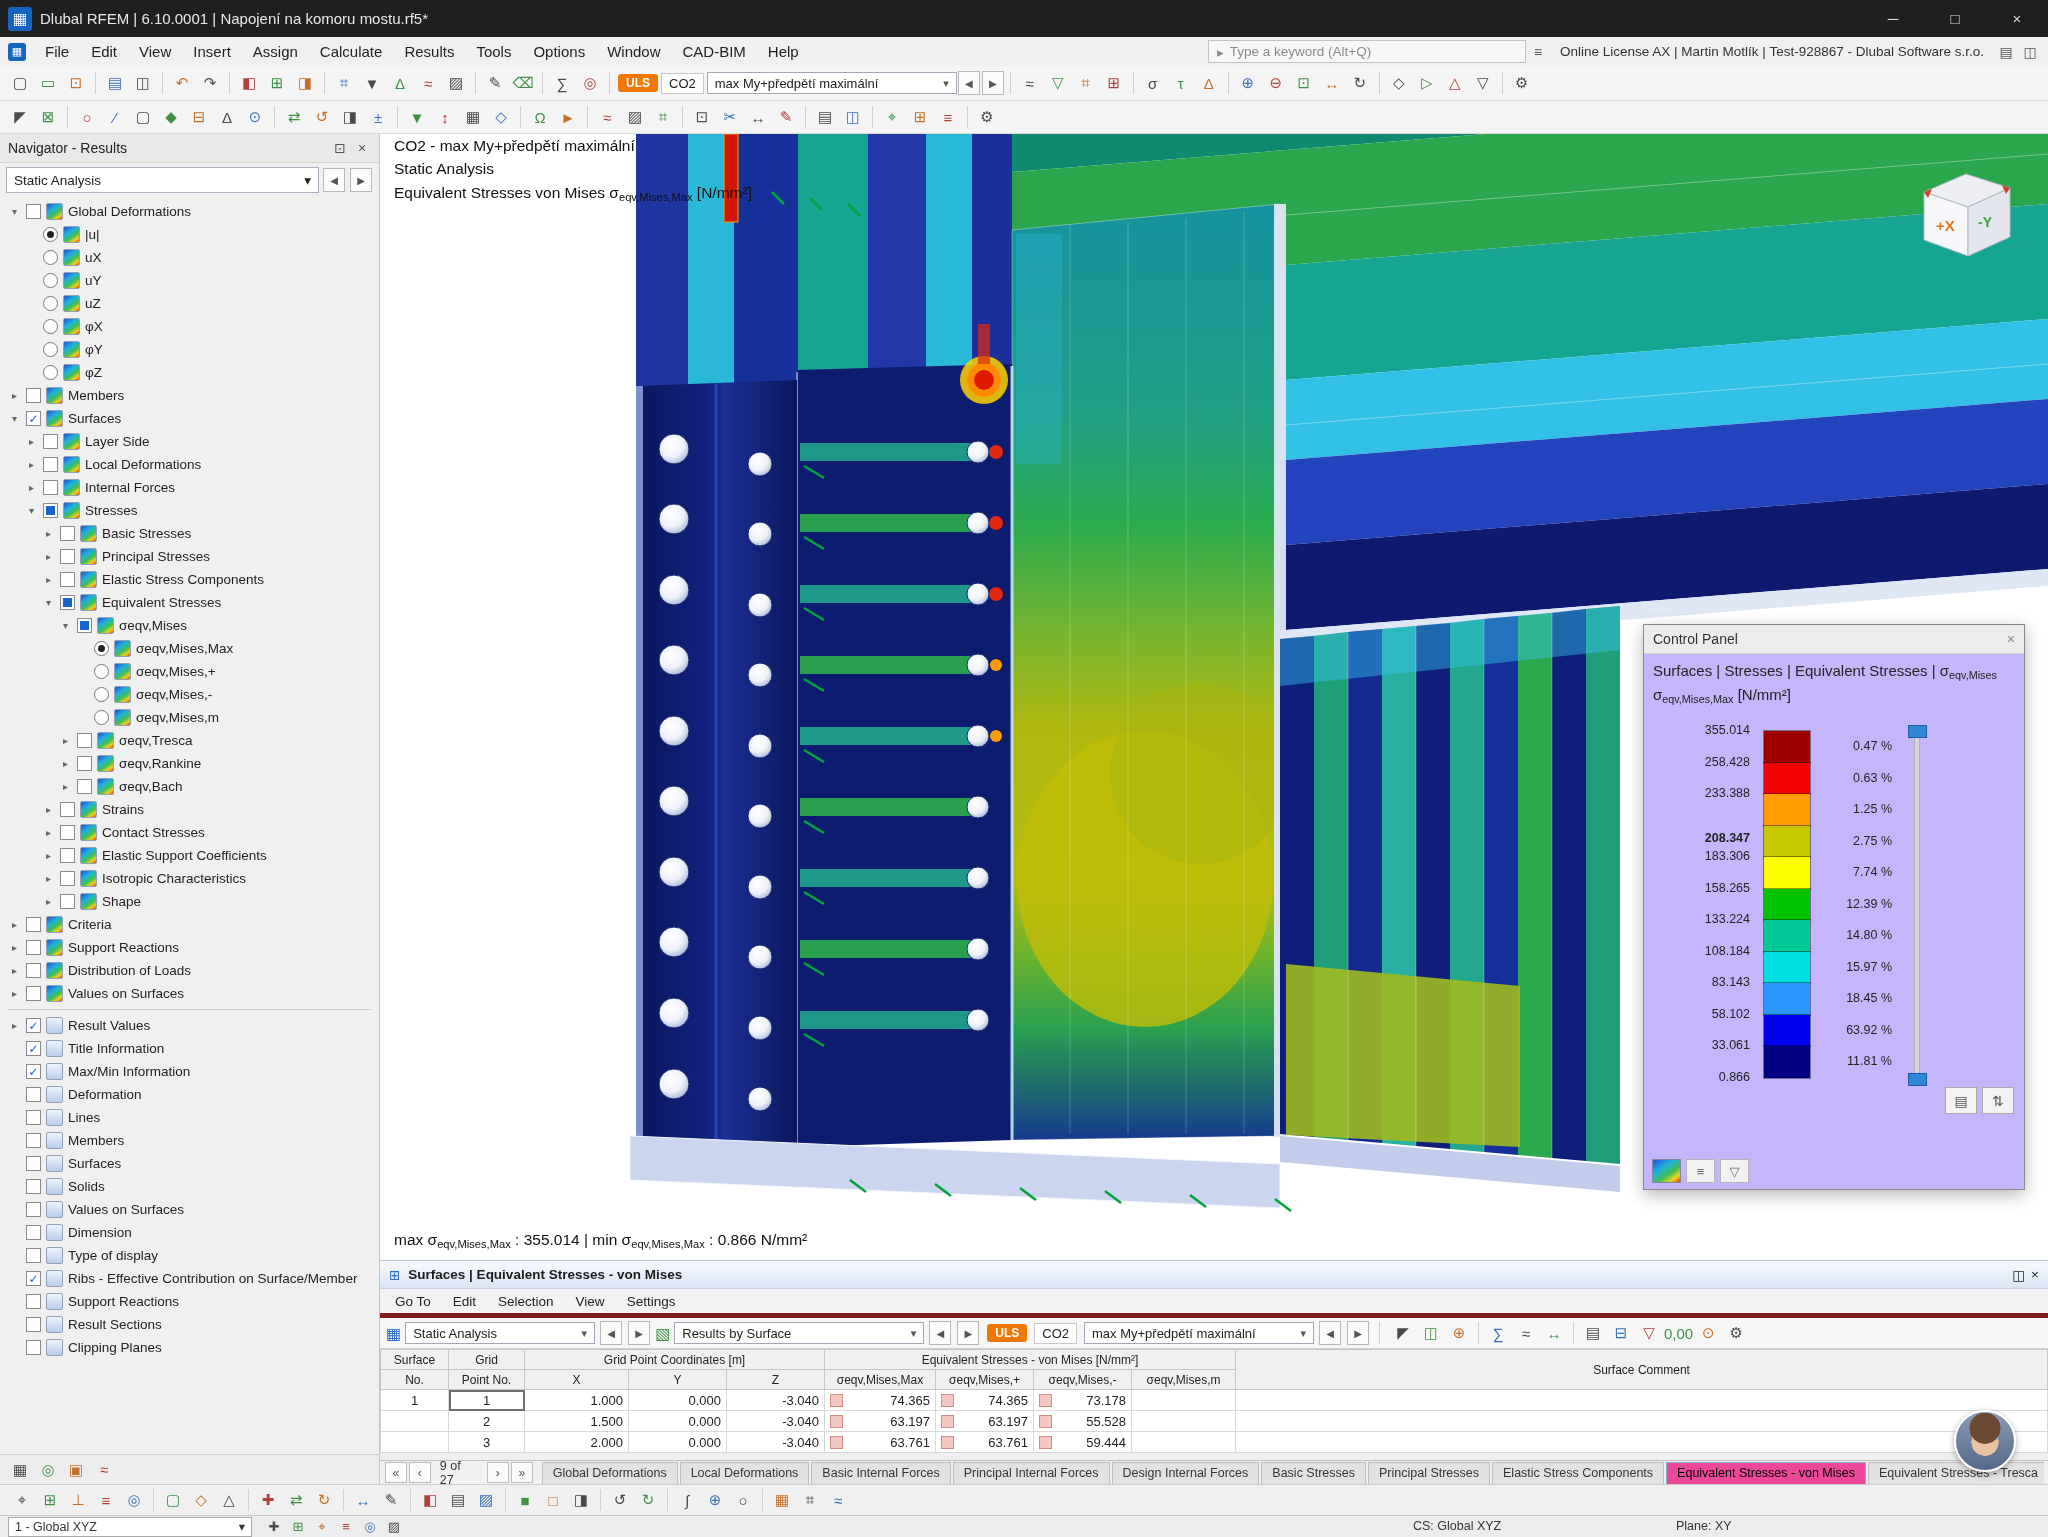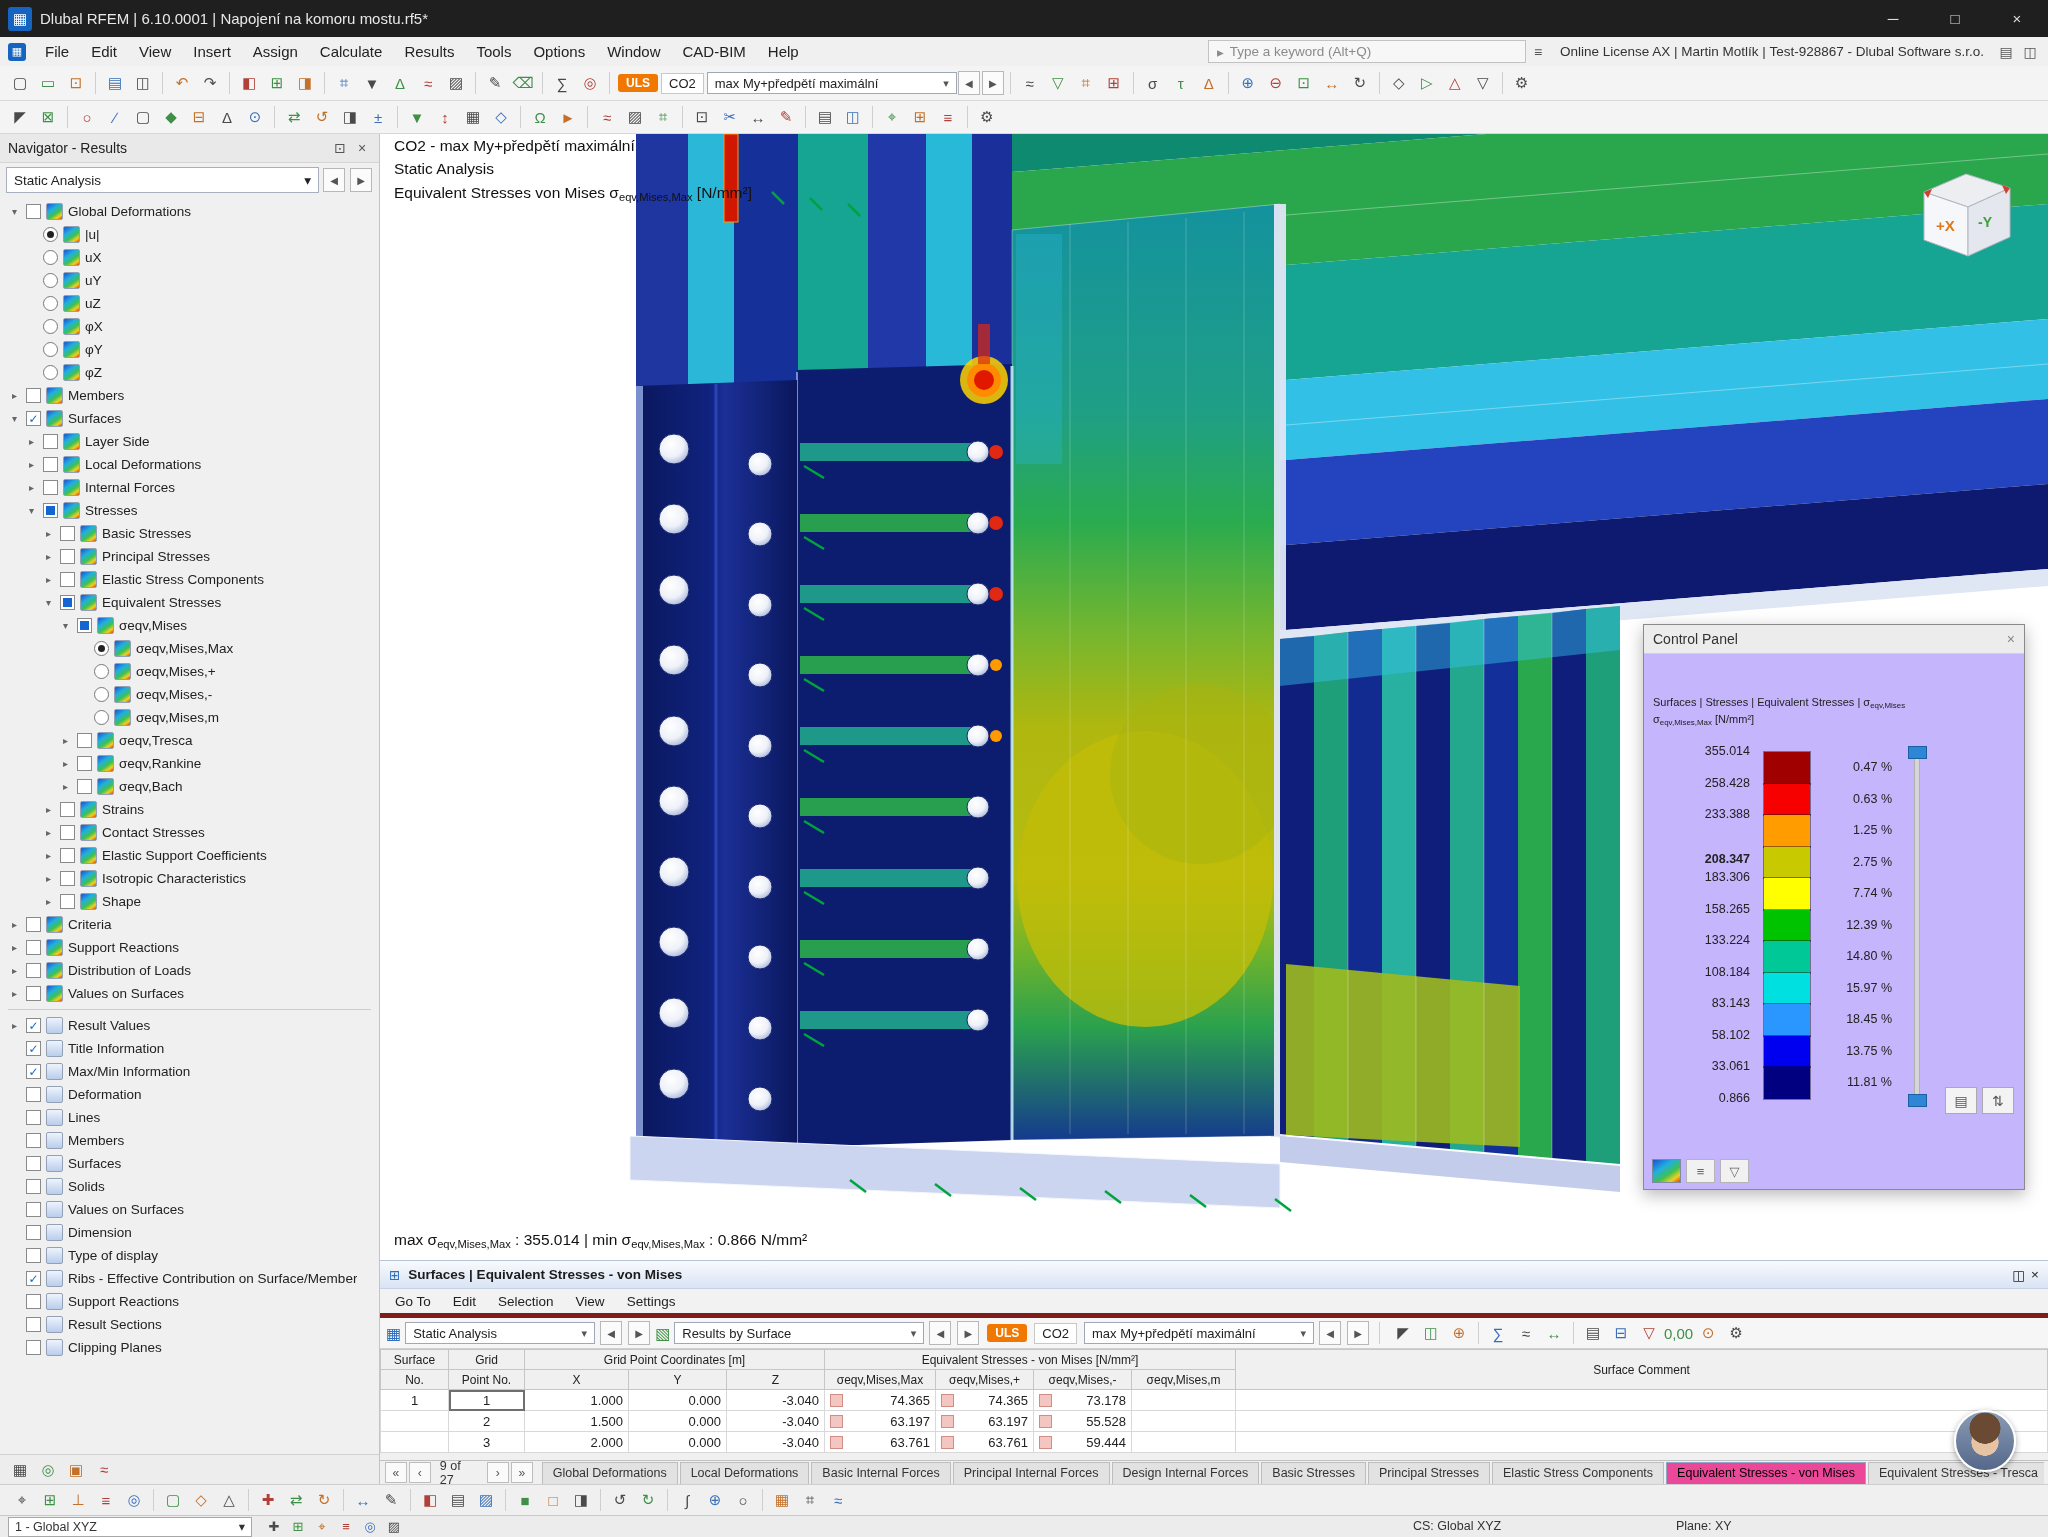--- a/index.html
+++ b/index.html
@@ -53,21 +53,21 @@
   #navstrip{position:absolute;left:0;bottom:0;width:100%;height:30px;border-top:1px solid #d0d0d0;display:flex;align-items:center;padding:0 6px;box-sizing:border-box;background:#ededed;}
   
   #viewport{position:absolute;left:380px;top:134px;width:1668px;height:1126px;background:#fff;overflow:hidden;}
   #viewport svg{position:absolute;left:0;top:0;}
   .vp-header{position:absolute;left:14px;top:0;font-size:15.5px;color:#111;line-height:1.5;z-index:5;}
   .vp-footer{position:absolute;left:14px;bottom:10px;font-size:15.5px;color:#111;z-index:5;}
   .sub{font-size:0.72em;vertical-align:-0.28em;}
   
   #controlpanel{position:absolute;left:1643px;top:624px;width:382px;height:566px;background:#c4b5fd;border:1px solid #8a8a8a;box-shadow:0 5px 16px rgba(0,0,0,.28);z-index:20;box-sizing:border-box;}
   .cp-title{height:28px;background:#ececec;border-bottom:1px solid #d2d2d2;display:flex;align-items:center;padding:0 9px;font-size:14px;color:#333;}
-  .cp-bread{padding:6px 9px 0 9px;font-size:11px;color:#222;line-height:1.45;margin-top:35px;}
+  .cp-bread{padding:6px 9px 0 9px;font-size:15px;color:#222;line-height:1.45;}
   #cp-scale{position:relative;height:388px;margin-top:8px;}
   .cp-val{position:absolute;left:2px;width:104px;text-align:right;font-size:12.5px;color:#222;}
   .cp-sw{position:absolute;left:120px;width:46px;outline:1px solid rgba(0,0,0,.4);}
   .cp-pct{position:absolute;left:182px;width:66px;text-align:right;font-size:12.5px;color:#222;}
   .cp-track{position:absolute;left:270px;top:16px;width:4px;height:347px;background:#d6d6d6;border:1px solid #b0b0b0;}
   .cp-handle{position:absolute;left:264px;width:17px;height:11px;background:#2f86d6;border:1px solid #1b5fa0;}
   .cp-btns{position:absolute;right:10px;top:462px;display:flex;gap:5px;}
   .cp-btn{width:30px;height:25px;border:1px solid #aaa;background:#f3f3f3;display:flex;align-items:center;justify-content:center;font-size:14px;color:#555;}
   .cp-tabs{position:absolute;left:8px;bottom:6px;display:flex;gap:5px;}
   .cp-tab{width:27px;height:22px;border:1px solid #b5b5b5;background:#f1f1f1;display:flex;align-items:center;justify-content:center;font-size:13px;color:#666;}
@@ -793,21 +793,21 @@
       <div class="cp-sw" style="top: 331px; height: 31.5px; background: rgb(0, 0, 128);"></div>
       <div class="cp-pct" style="top: 23.75px;">0.47 %</div>
       <div class="cp-pct" style="top: 55.25px;">0.63 %</div>
       <div class="cp-pct" style="top: 86.75px;">1.25 %</div>
       <div class="cp-pct" style="top: 118.25px;">2.75 %</div>
       <div class="cp-pct" style="top: 149.75px;">7.74 %</div>
       <div class="cp-pct" style="top: 181.25px;">12.39 %</div>
       <div class="cp-pct" style="top: 212.75px;">14.80 %</div>
       <div class="cp-pct" style="top: 244.25px;">15.97 %</div>
       <div class="cp-pct" style="top: 275.75px;">18.45 %</div>
-      <div class="cp-pct" style="top: 307.25px;">13.75 %</div>
+      <div class="cp-pct" style="top: 307.25px;">63.92 %</div>
       <div class="cp-pct" style="top: 338.75px;">11.81 %</div>
     </div>
   <div class="cp-btns" id="cp-btns">
       <span class="cp-btn">▤</span>
       <span class="cp-btn">⇅</span>
     </div>
   <div class="cp-tabs" id="cp-tabs">
       <span class="cp-tab colored"></span>
       <span class="cp-tab">≡</span>
       <span class="cp-tab">▽</span>

